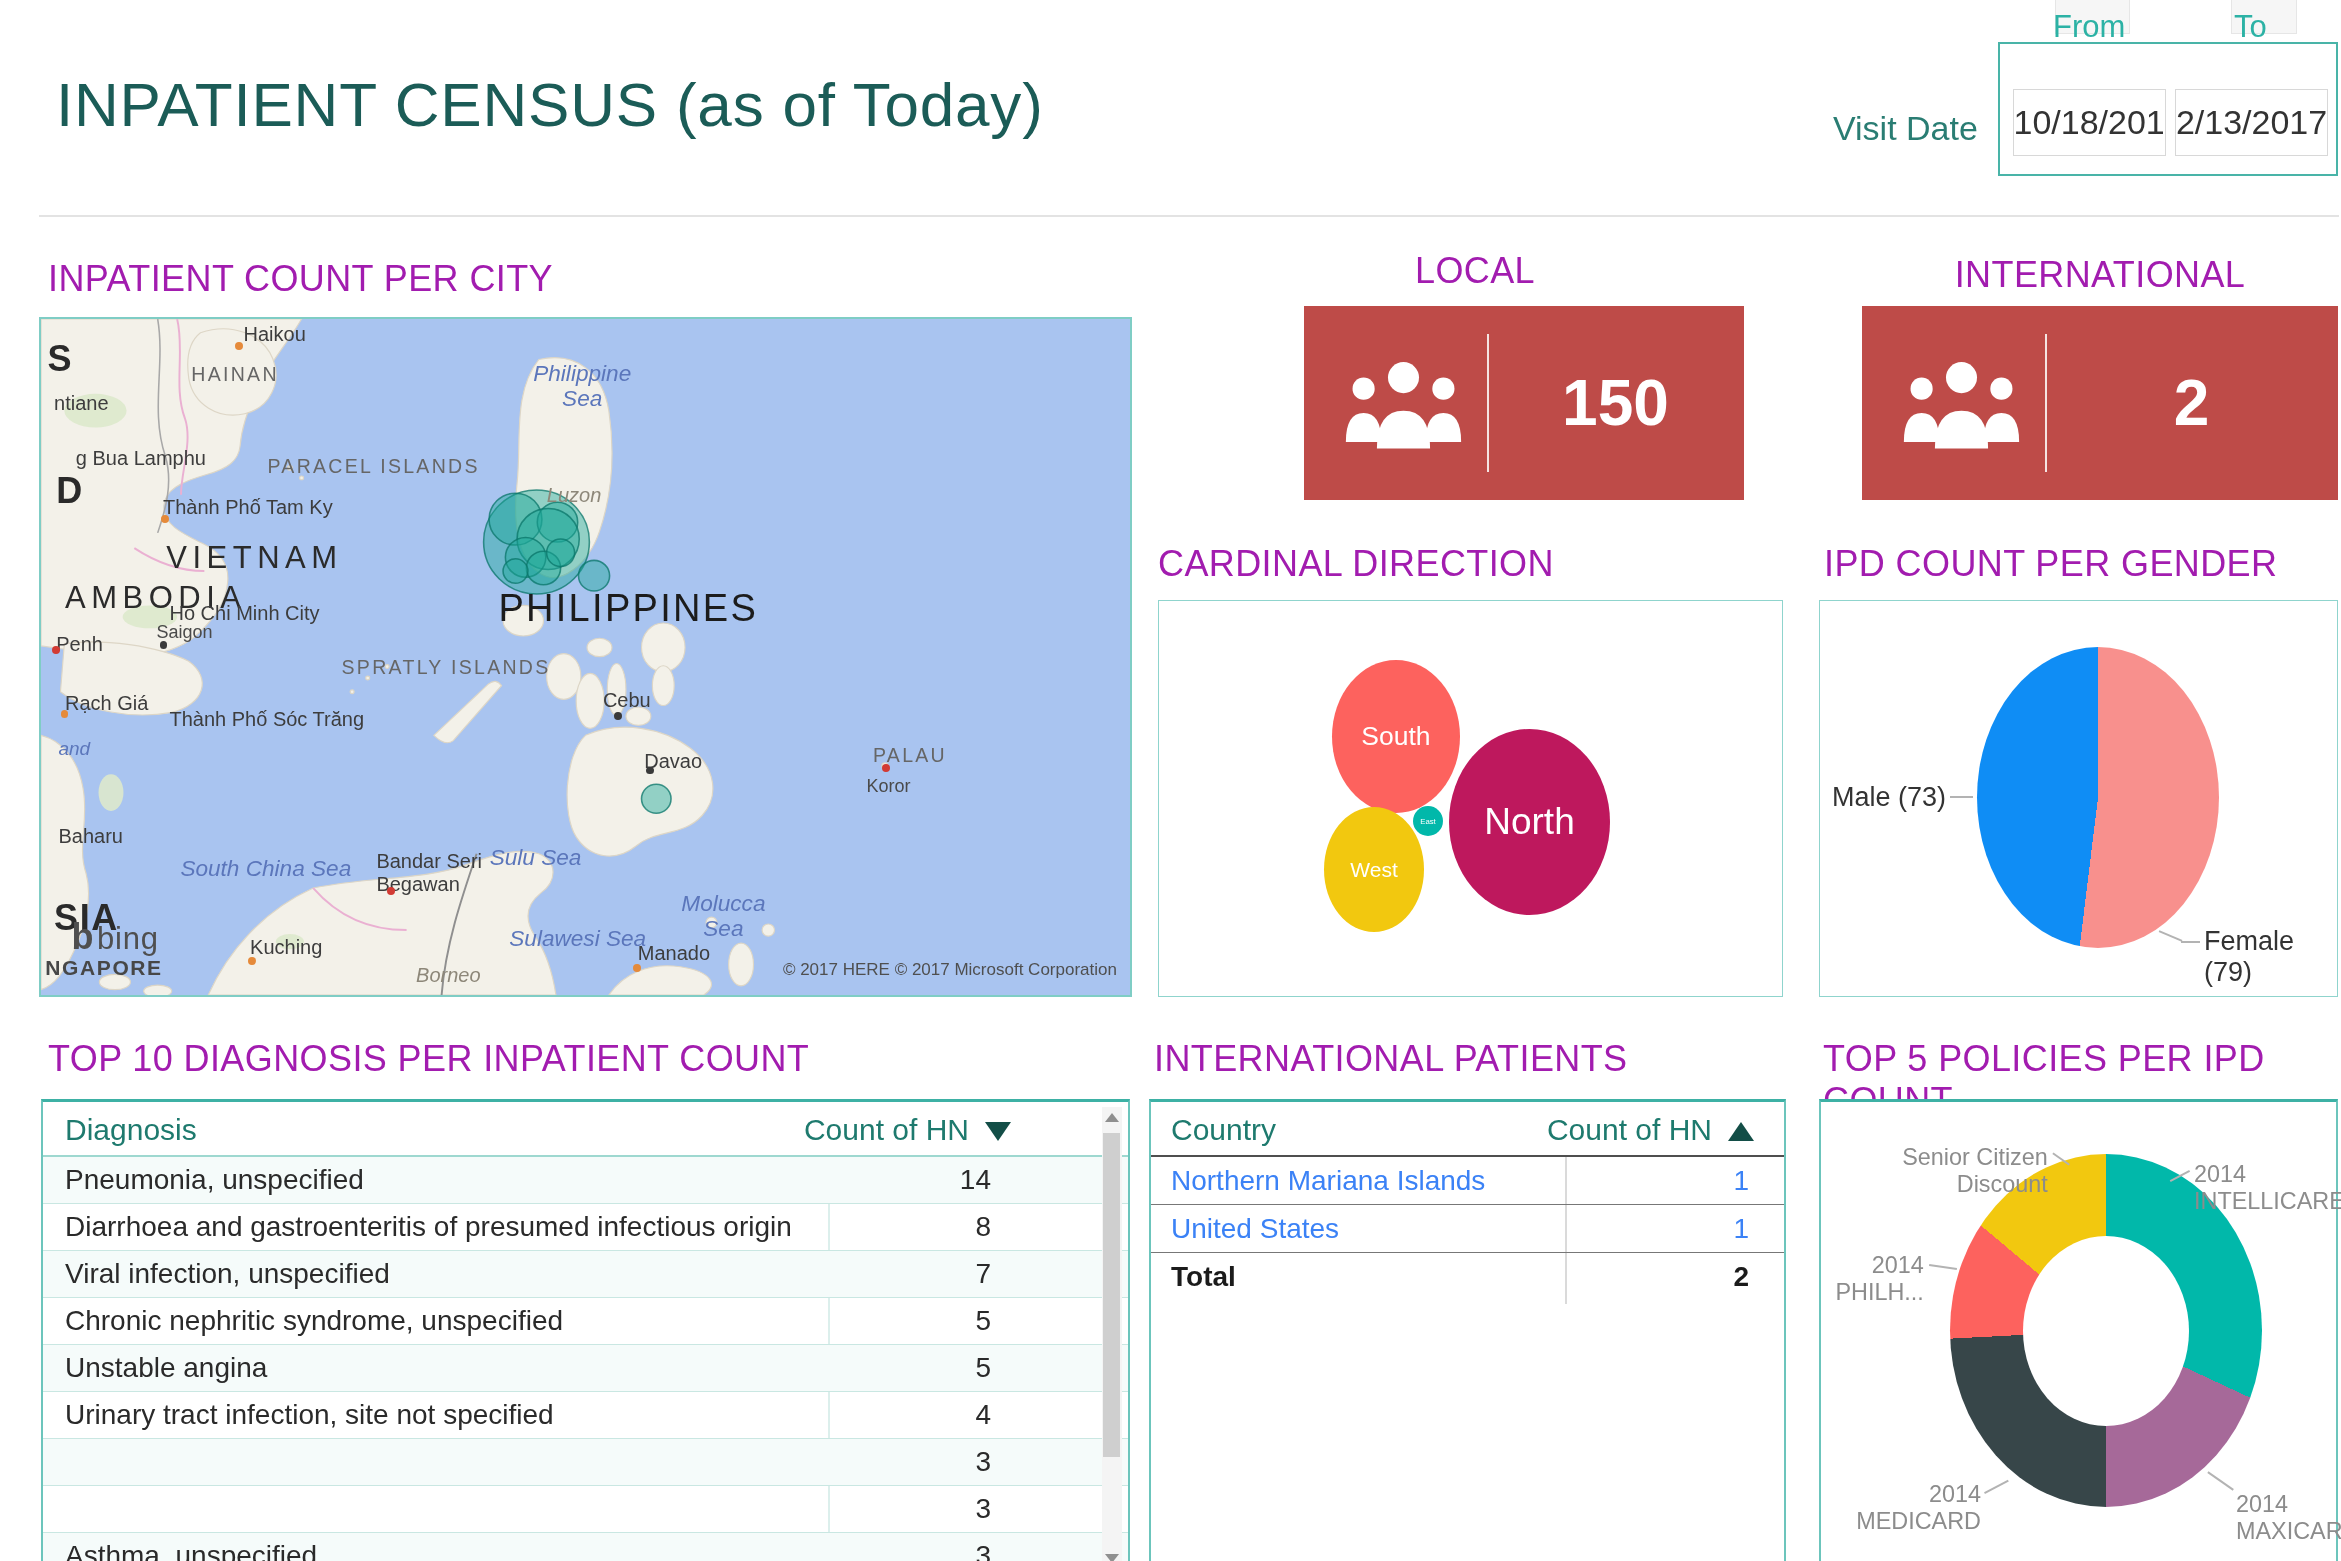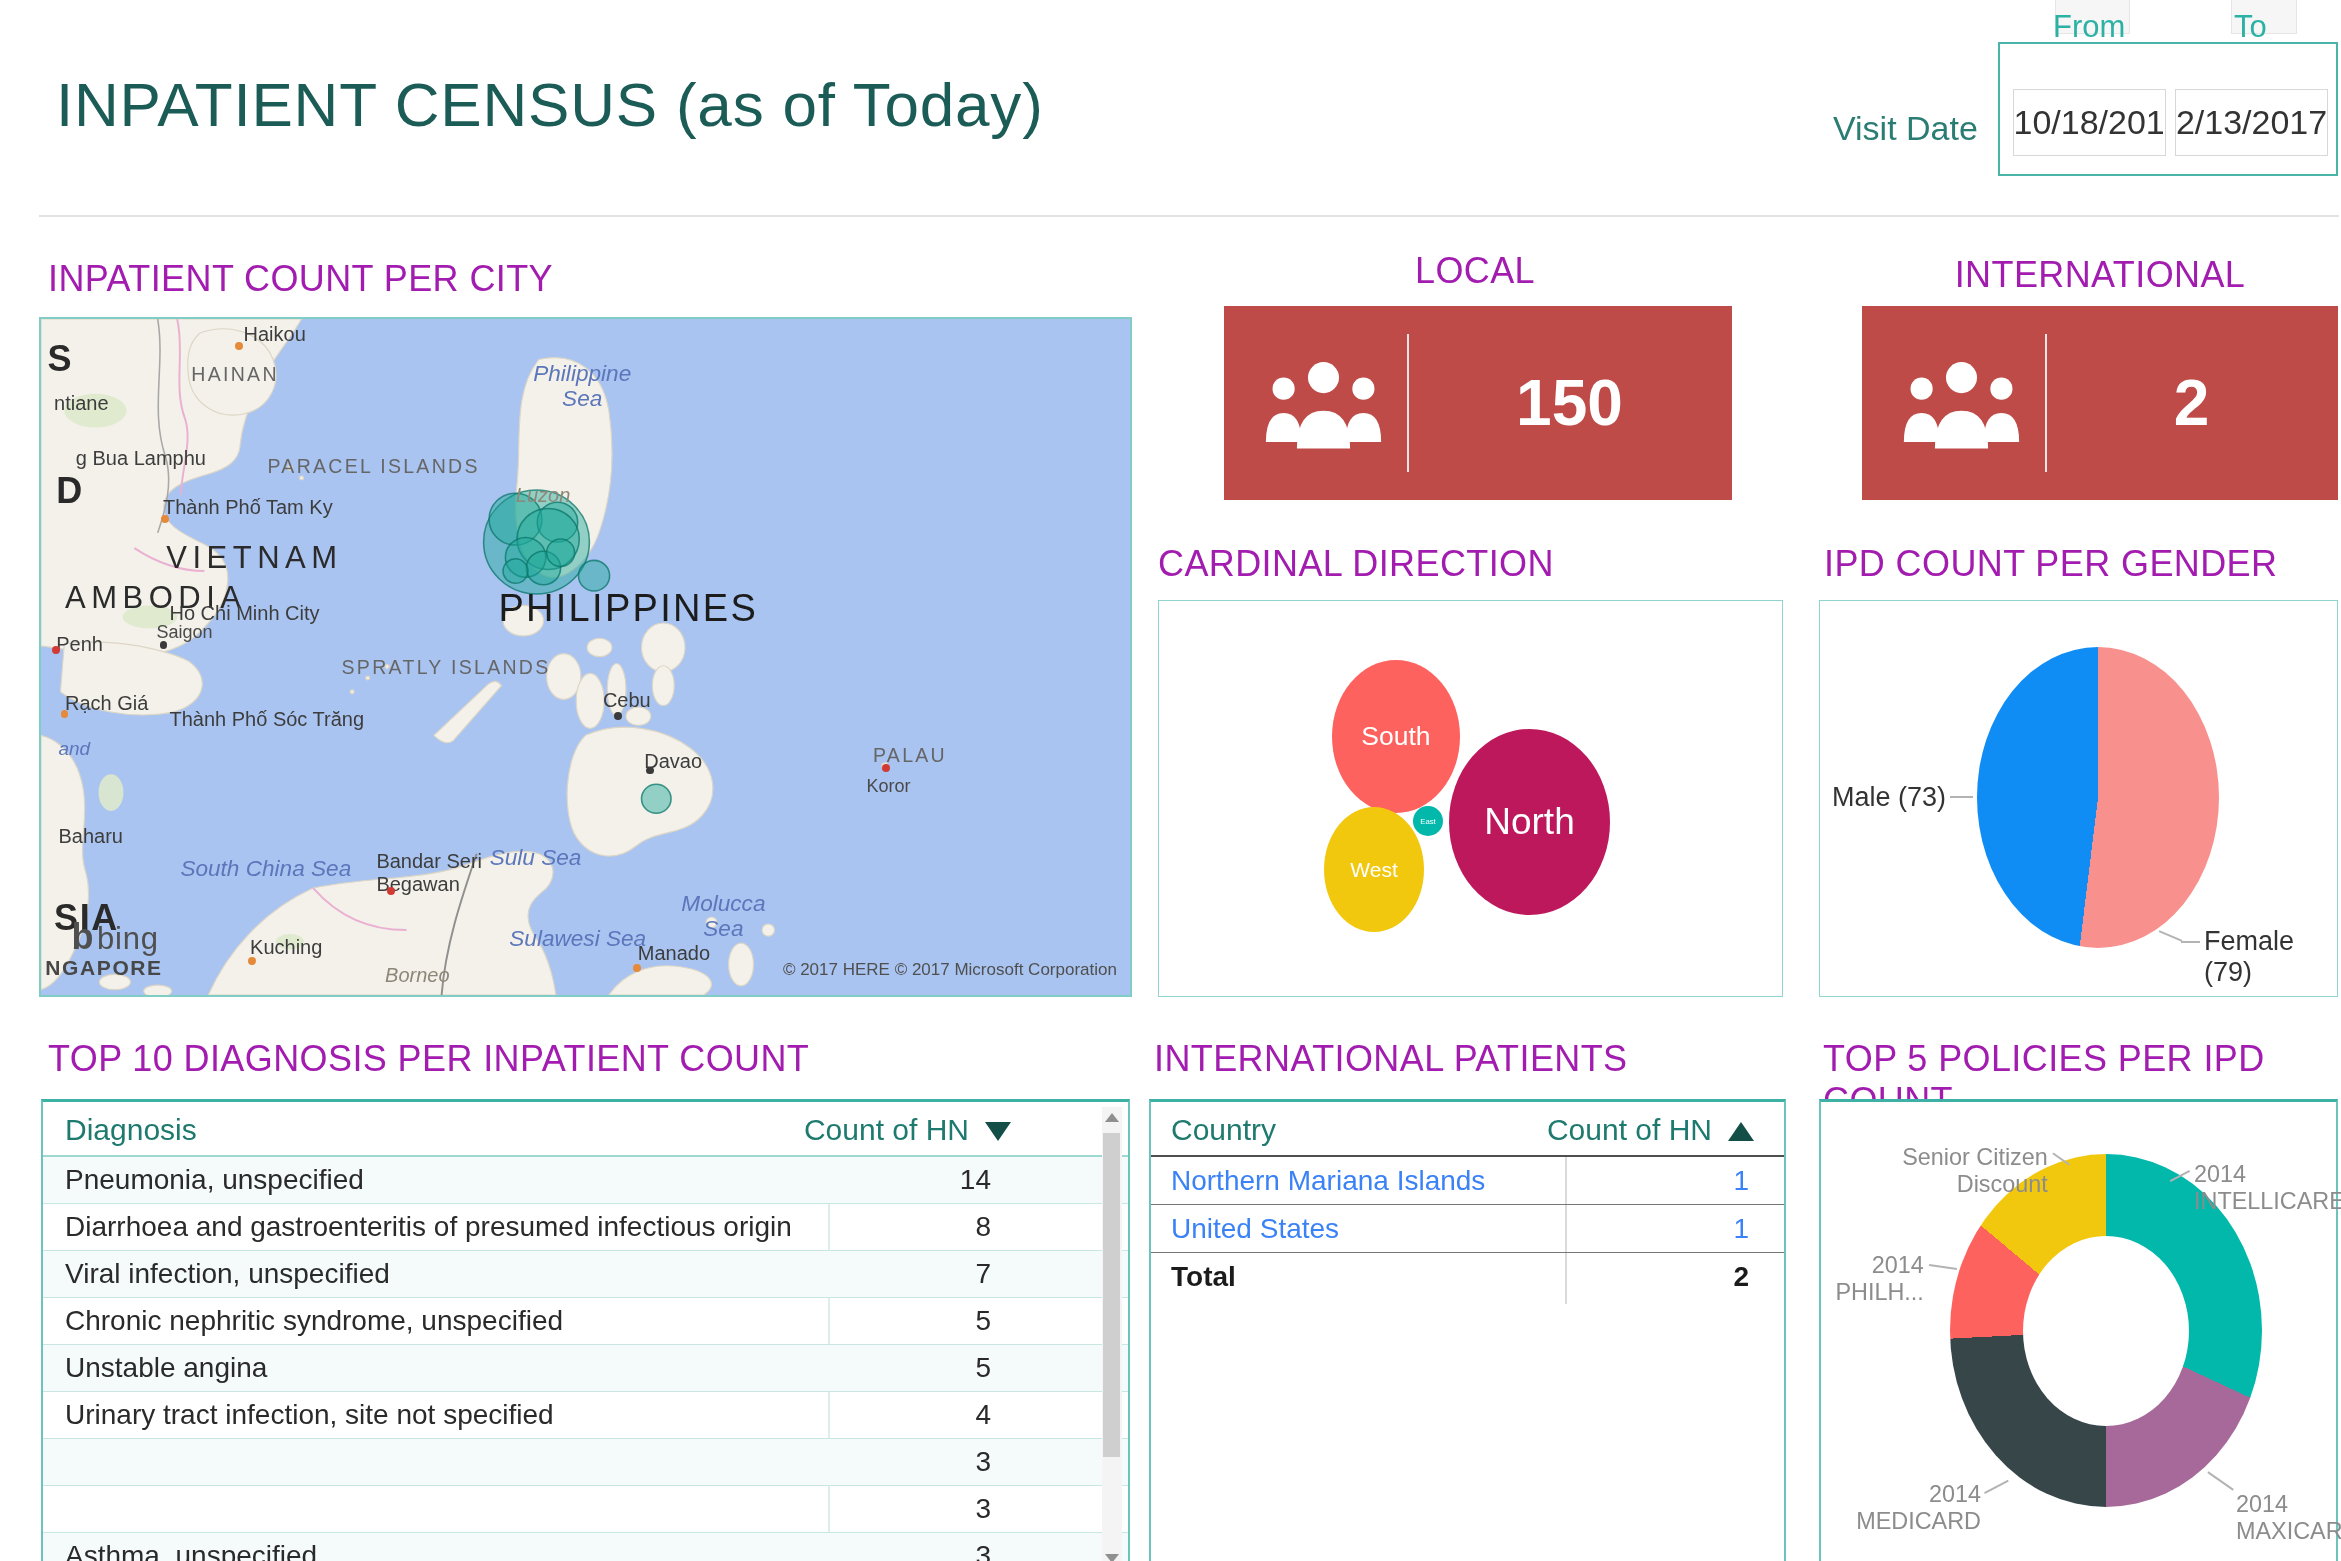--- a/index.html
+++ b/index.html
@@ -18,41 +18,41 @@
   .stub1 { left:2055px; width:75px; }
   .stub2 { left:2231px; width:66px; }
   .date-box { left:1998px; top:42px; width:340px; height:134px; border:2.3px solid #49b4a8; background:#fff; display:flex; gap:9.4px; padding:45px 12.5px 0 12.5px; }
   .date-input { width:153px; height:67px; border:1.6px solid #d8d8d8; background:#fff; font-family:"Liberation Sans",sans-serif; font-size:34px; color:#333; text-align:center; }
 
   
   .sec-title { font-size:36px; color:#a21caf; letter-spacing:0.4px; }
 
   
   .kpi { top:306px; height:194px; background:#be4b48; }
-  .kpi-local { left:1224px; width:508px; }
+  .kpi-local { left:1304px; width:440px; }
   .kpi-intl  { left:1862px; width:476px; }
   .kpi-divider { position:absolute; left:183px; top:28px; bottom:28px; width:1.6px; background:rgba(255,255,255,.85); }
   .kpi-value { position:absolute; left:183px; right:0; top:0; bottom:0; display:flex; align-items:center; justify-content:center; color:#fff; font-size:64px; font-weight:600; }
   .kpi-icon { position:absolute; left:33px; top:47px; }
 
   
   .map-panel { left:39px; top:317px; width:1093px; height:680px; border:2.3px solid #7fcdc5; background:#a9c4f0; }
   .map-inner { position:absolute; inset:0; overflow:hidden; }
   .map-inner svg { position:absolute; inset:0; width:100%; height:100%; }
   .maplbl { position:absolute; white-space:pre-line; line-height:1.12; }
   .lbl-giant { font-size:36px; color:#2a2a2a; font-weight:600; letter-spacing:1.6px; }
   .lbl-city { font-size:20px; color:#3d3d3d; }
   .lbl-city-sm { font-size:18px; color:#4a4a4a; }
   .lbl-region { font-size:19.5px; color:#666; letter-spacing:2.3px; }
   .lbl-region-dk { font-size:21px; color:#474747; letter-spacing:1.6px; font-weight:600; }
   .lbl-country { font-size:31px; color:#2b2b2b; letter-spacing:5.5px; }
   .lbl-country-big { font-size:38px; color:#1c1c1c; letter-spacing:2.3px; }
   .lbl-sea { font-size:22.6px; color:#5b76bb; font-style:italic; }
   .lbl-sea-sm { font-size:19px; color:#5b76bb; font-style:italic; }
-  .lbl-terr { font-size:20px; color:#8d8779; font-style:italic; }
+  .lbl-terr { font-size:20px; color:#8d8779; font-style:italic;margin-left:31px; }
   .lbl-center { text-align:center; }
   .mapdot { position:absolute; width:7.8px; height:7.8px; border-radius:50%; }
   .bing-wrap { position:absolute; left:2.8%; bottom:5.5%; color:#4f4f4f; }
   .bing-b { font-size:36px; font-weight:700; }
   .bing-txt { font-size:31px; font-weight:300; letter-spacing:0.8px; }
   .map-attr { position:absolute; right:1.2%; bottom:2.2%; font-size:17px; color:#4f4f4f; }
 
   
   .panel-light { border:1.6px solid #8fd4cd; background:#fff; }
   .panel-strong { border:2.3px solid #6cc5bc; border-top:3.9px solid #3db1a5; background:#fff; }

